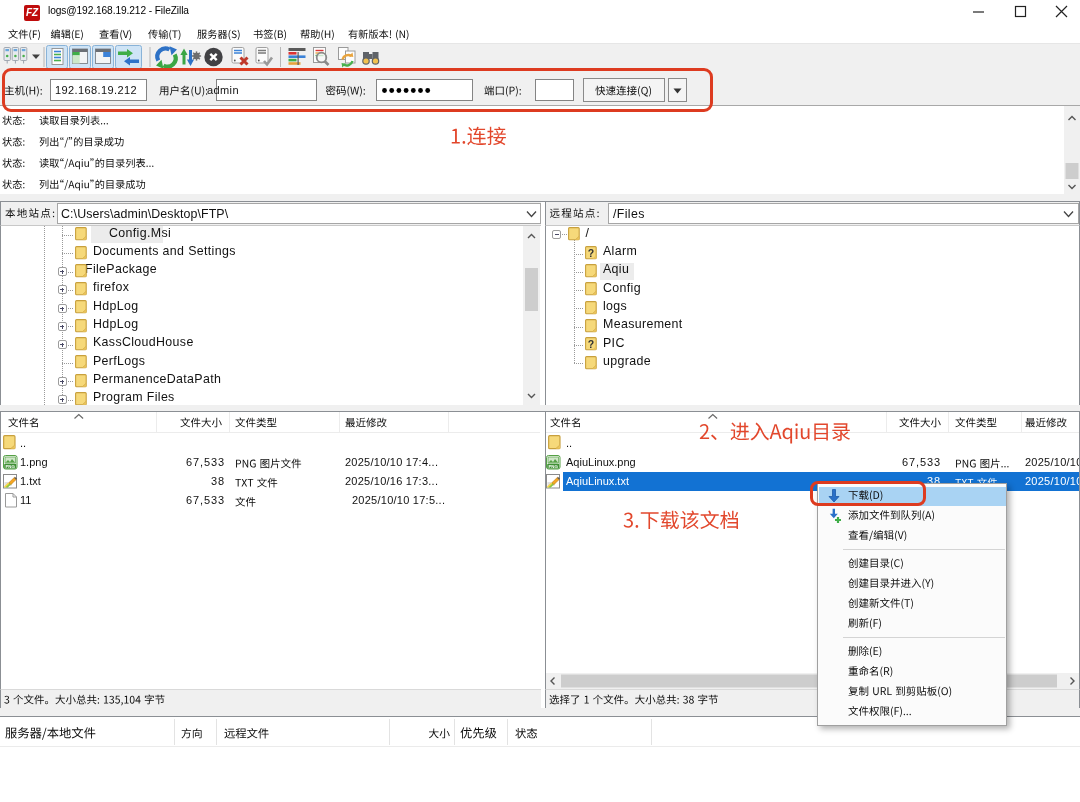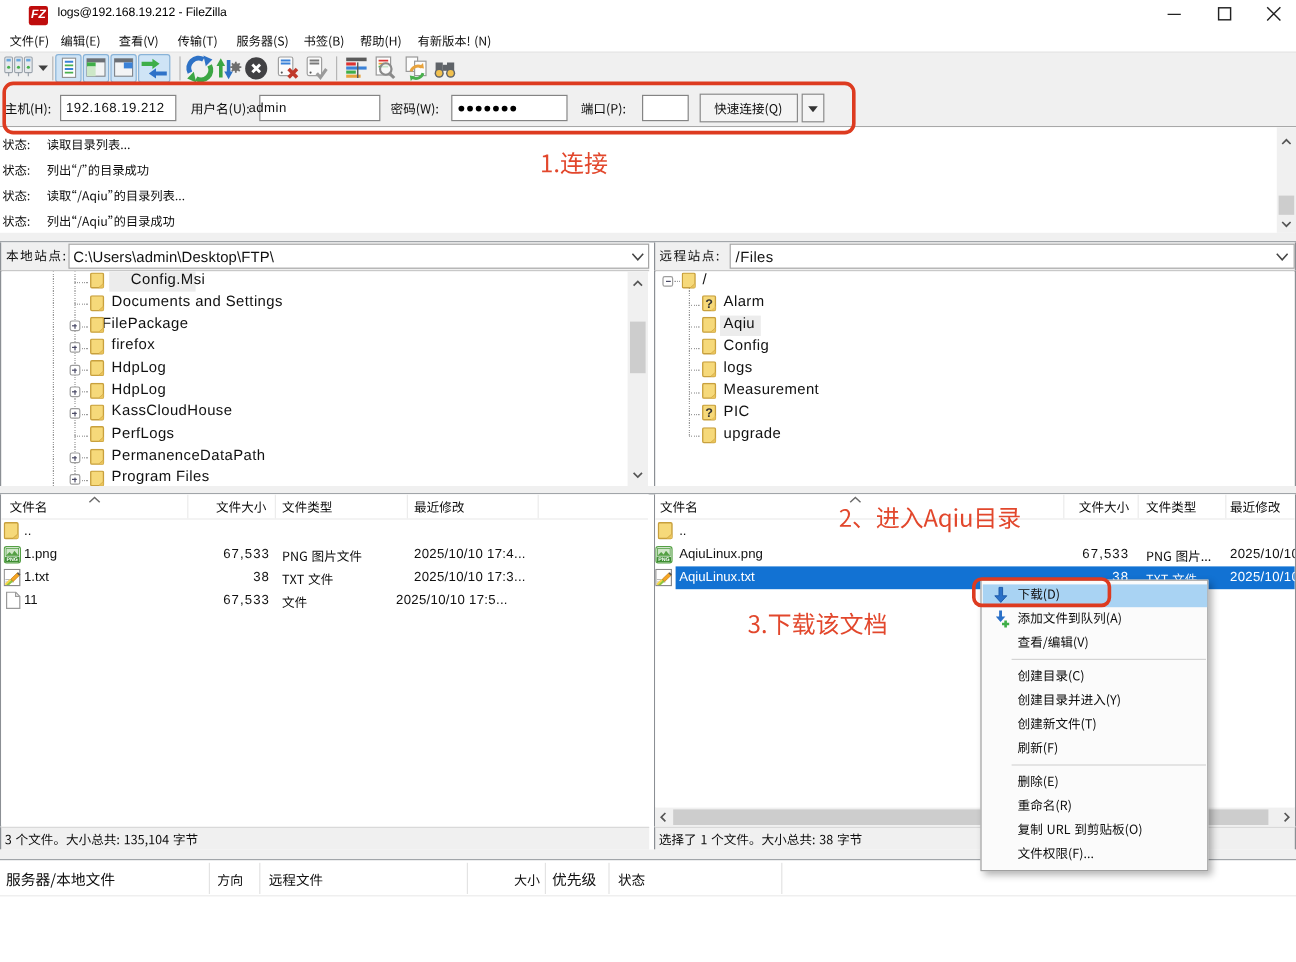--- a/index.html
+++ b/index.html
@@ -416,28 +416,28 @@
     <svg class="abs" style="left:3px;top:473.7px;z-index:5" width="16" height="15">
       <rect x="0.5" y="0.5" width="13" height="13.5" fill="#fff" stroke="#8a8a8a" stroke-width="1"></rect>
       <path d="M1.5,9 h7 M1.5,11 h7" stroke="#b0b0b0" stroke-width="0.8"></path>
       <path d="M1.5,13.2 l5,-4.8 3.5,0 -5.5,5.3 z" fill="#8dc63f"></path>
       <path d="M1.5,13.2 l4.2,-4.1" stroke="#f9d648" stroke-width="1.6"></path>
       <path d="M6,8.6 l5.5,-5.3 2,1.9 -5.6,5.4 z" fill="#f5a623" stroke="#c77f1d" stroke-width="0.6"></path>
       <path d="M11.6,3.4 l2,1.9" stroke="#5a5a5a" stroke-width="1.4"></path>
     </svg>
     <div class="lat" style="left:20px;top:475.2px">1.txt</div>
     <div class="lat num" style="left:153px;top:475.2px;width:72px;text-align:right">38</div>
-    <div class="lat dat" style="left:345px;top:475.2px">2025/10/10 17:3...</div>
+    <div class="lat dat" style="left:345px;top:475.2px">2025/10/16 17:3...</div>
     <svg class="abs" style="left:4px;top:492.9px;z-index:5" width="14" height="15">
       <path d="M1.5,0.5 h7.5 l3.5,3.5 v10 h-11 z" fill="#fff" stroke="#9a9a9a"></path>
       <path d="M9,0.5 v3.5 h3.5" fill="none" stroke="#9a9a9a"></path>
     </svg>
     <div class="lat" style="left:20px;top:494.4px">11</div>
     <div class="lat num" style="left:153px;top:494.4px;width:72px;text-align:right">67,533</div>
-    <div class="lat dat" style="left:330px;top:494.4px">2025/10/10 17:5...</div>
+    <div class="lat dat" style="left:352px;top:494.4px">2025/10/10 17:5...</div>
 <div class="abs" style="left:546px;top:412px;width:533px;height:261px;overflow:hidden;background:#fff">
       <div class="colsep" style="left:340px;top:0;height:20px"></div>
       <div class="colsep" style="left:402px;top:0;height:20px"></div>
       <div class="colsep" style="left:475px;top:0;height:20px"></div>
       <div class="abs" style="left:0;top:20px;width:533px;height:1px;background:#ececec"></div>
       <div class="abs" style="left:17px;top:60.2px;width:516px;height:19.2px;background:#1272d3"></div>
     </div>
     <svg class="abs" style="left:707px;top:413px;z-index:5" width="12" height="7">
       <path d="M1.5,5.5 l4.3,-4 4.3,4" fill="none" stroke="#6a6a6a" stroke-width="1.2"></path>
     </svg>

